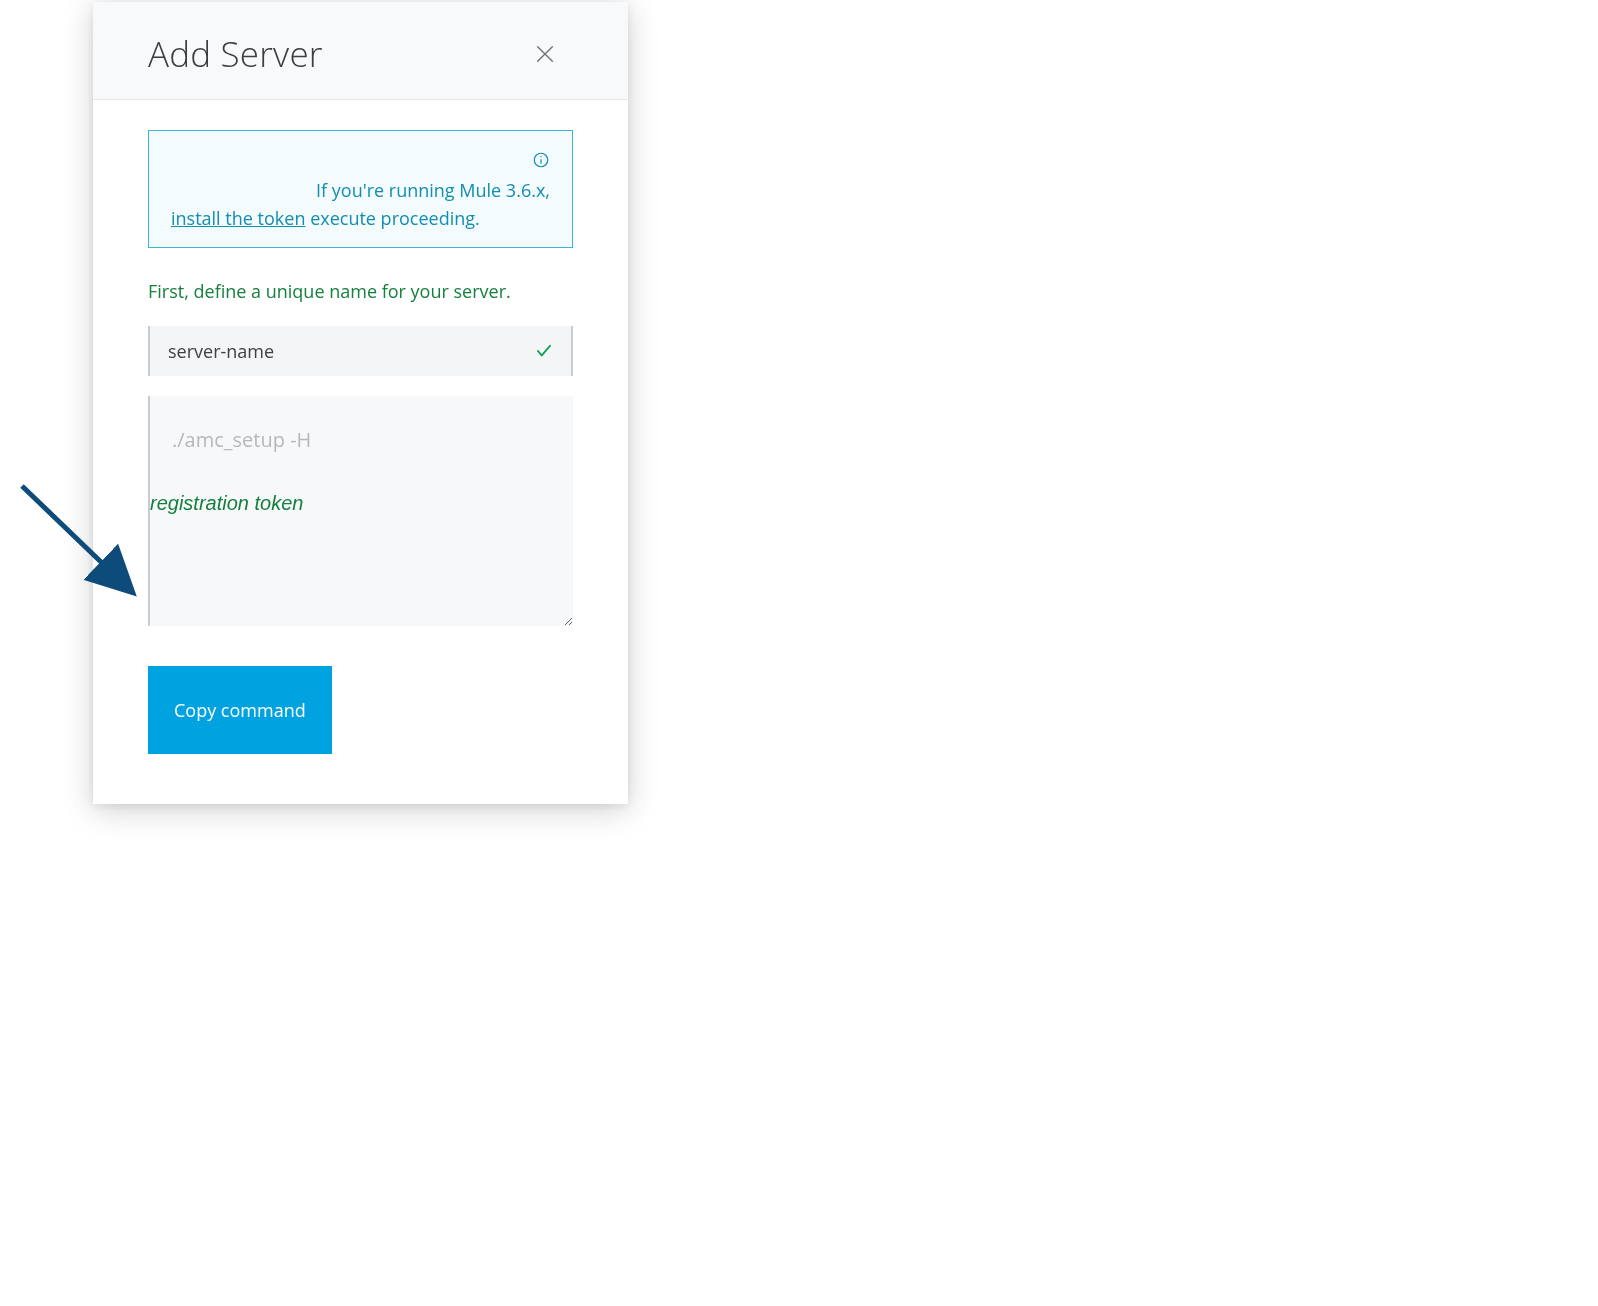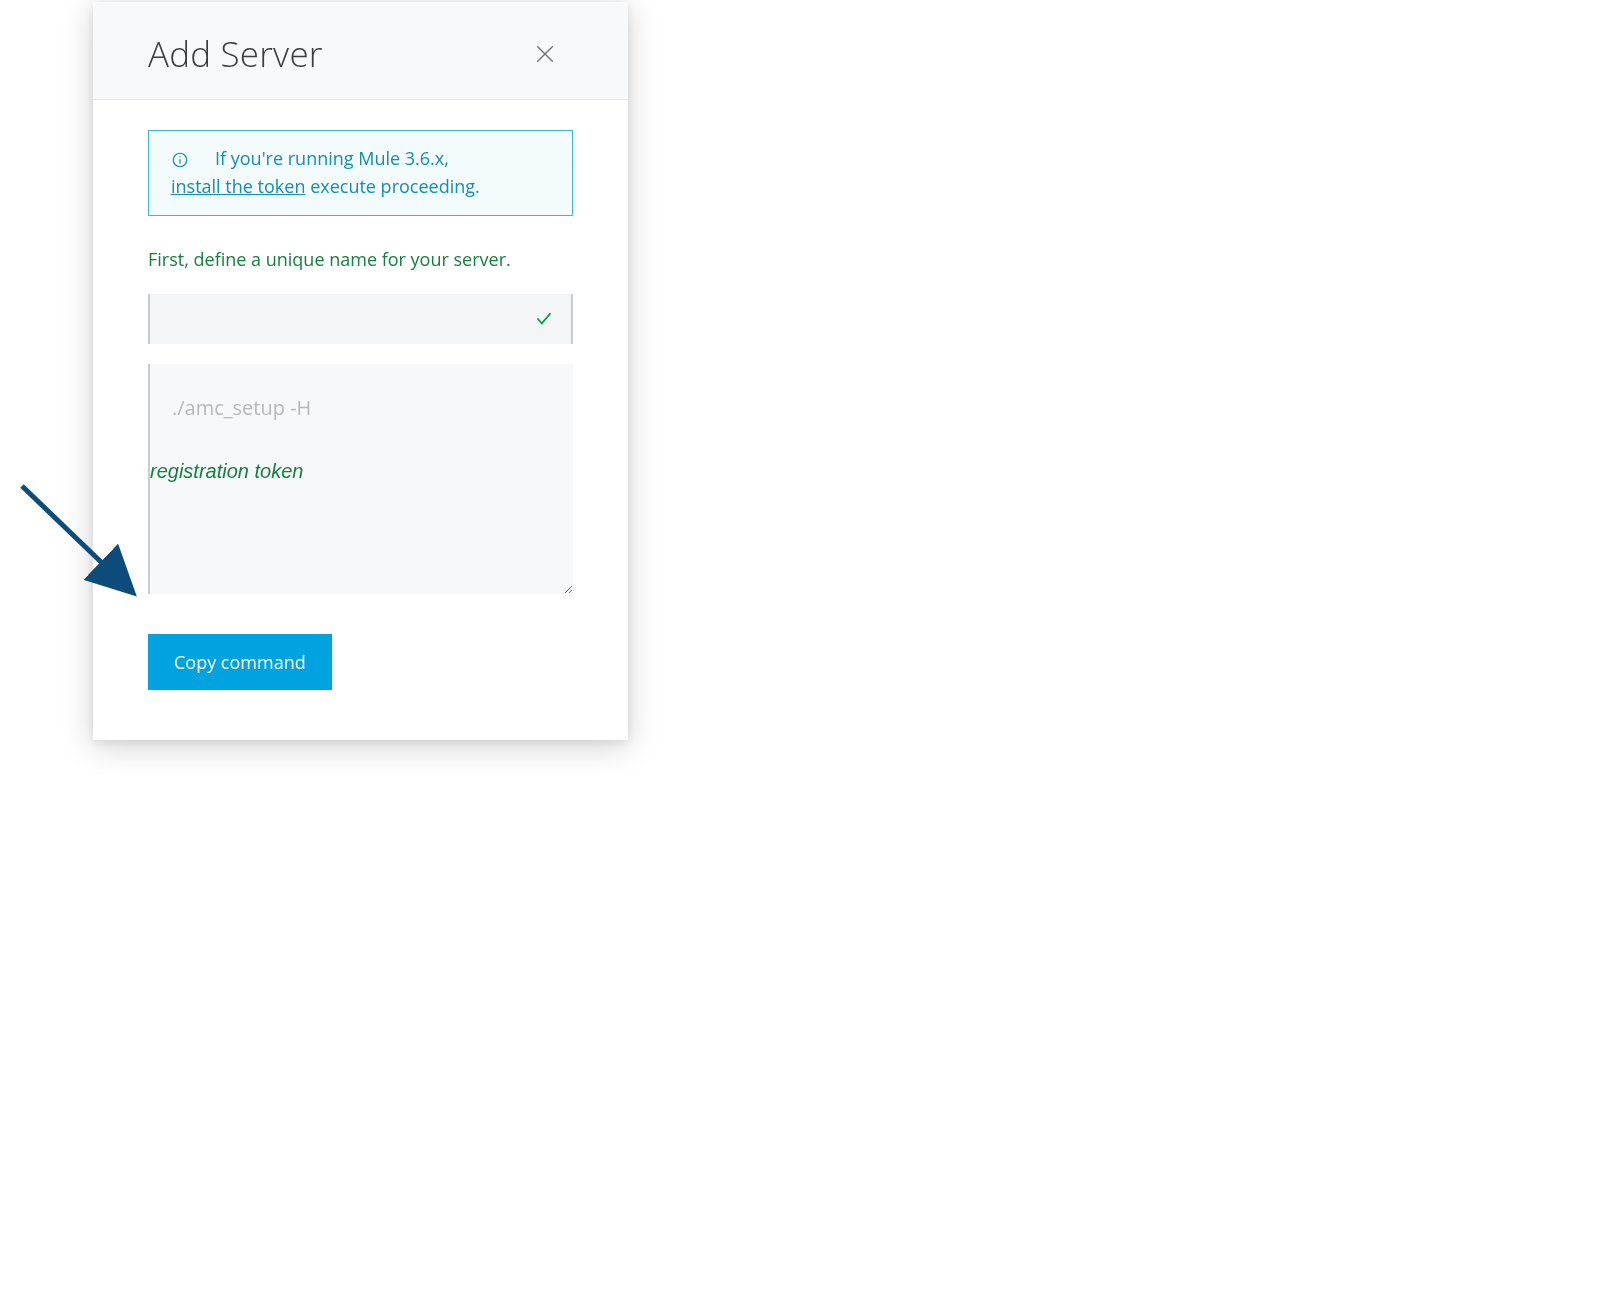--- a/index.html
+++ b/index.html
@@ -49,23 +49,24 @@
     .info-box {
       border: 1px solid #3ab6d8;
       background: #f3fbfd;
       padding: 14px 22px 14px 22px;
       color: #148db0;
       font-size: 18px;
       line-height: 1.55;
     }
     .info-row {
       display: flex;
-      align-items: flex-start;
-      gap: 26px;
+      align-items: flex-end;
+      gap: 10px;
       flex-wrap: wrap;
+      flex-direction: column;
     }
     .info-icon {
       width: 18px;
       height: 18px;
       color: #148db0;
       flex: none;
       margin-top: 4px;
     }
     .info-link {
       color: #148db0;
@@ -142,21 +143,21 @@
       color: #15803d;
       pointer-events: none;
       font-family: "Helvetica Neue", Arial, sans-serif;
     }
     .copy-btn {
       margin-top: 40px;
       background: #00a2df;
       color: #fff;
       border: none;
       font-size: 18px;
-      padding: 16px 26px;
+      padding: 32px 26px;
       cursor: pointer;
       font-family: inherit;
     }
     .annotation-arrow {
       position: absolute;
       left: 18px;
       top: 482px;
       pointer-events: none;
     }
   </style>
@@ -188,20 +189,21 @@
       </div>
       <span>
         <a class="info-link">install the token</a>
         <span>execute proceeding.</span>
       </span>
     </div>
 
     <p class="section-text">First, define a unique name for your server.</p>
 
     <div class="input-row">
+      <input type="text" value="server-name" style="">
       <span class="check-icon">
         <svg viewBox="0 0 24 24" width="18" height="18" fill="none" stroke="currentColor" stroke-width="2.5" stroke-linecap="round" stroke-linejoin="round">
           <polyline points="4,12 9,18 20,5"></polyline>
         </svg>
       </span>
     </div>
 
 
     <div class="command-box">
       <textarea class="command-text" readonly="" style="">./amc_setup -H

